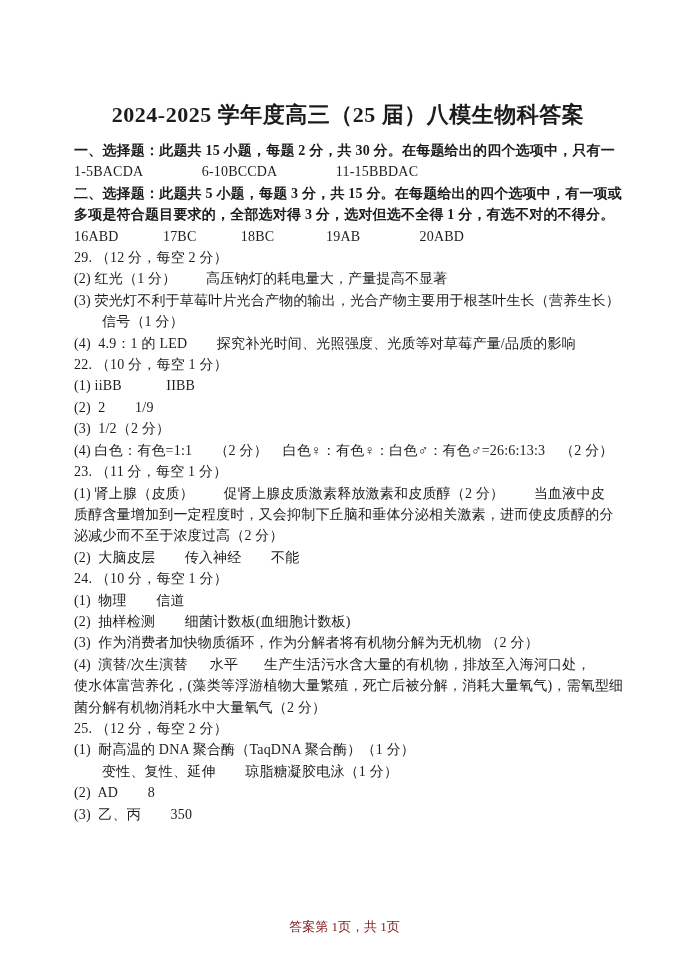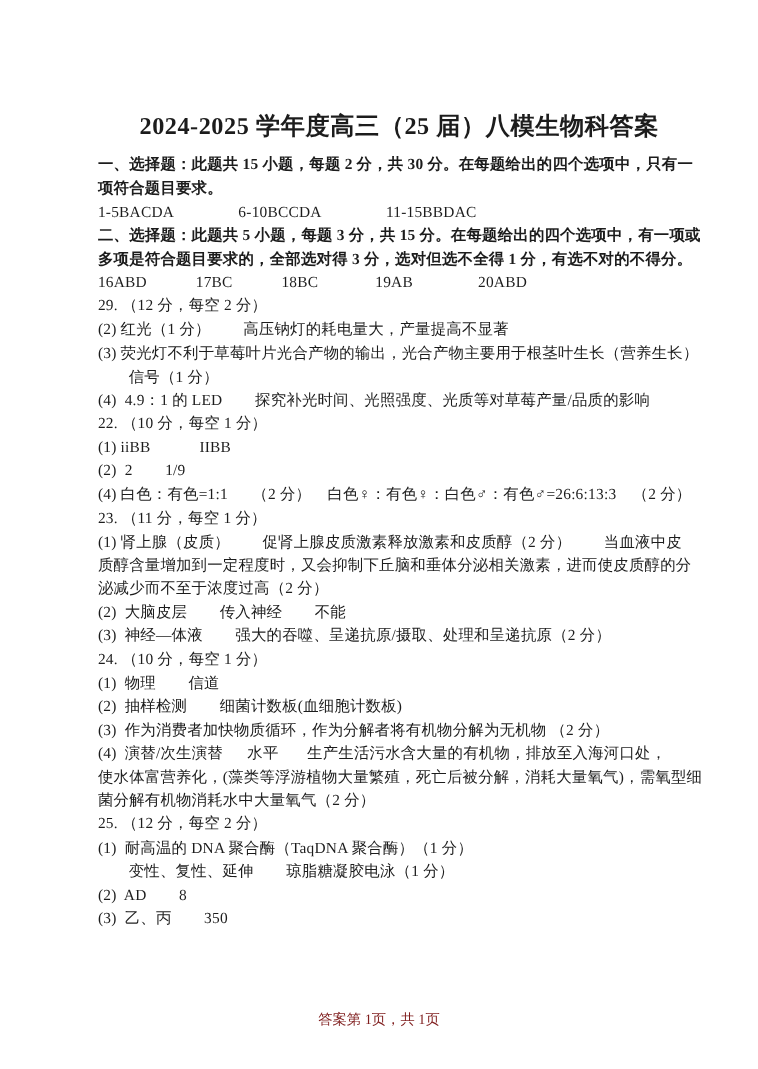--- a/index.html
+++ b/index.html
@@ -11,21 +11,21 @@
     position: relative;
     width: 689px;
     height: 972px;
     background: #ffffff;
     font-family: "Liberation Serif", "DejaVu Serif", serif;
     color: #1c1c1c;
     overflow: hidden;
   }
   .content {
     position: absolute;
-    left: 89px;
+    left: 74px;
     top: 100px;
     width: 548px;
   }
   .doc-title {
     text-align: center;
     font-weight: bold;
     font-size: 22px;
     line-height: 30px;
     margin: 0 0 10px 0;
     white-space: nowrap;
@@ -50,43 +50,42 @@
   }
 </style>
 </head>
 <body>
 
 <div class="page">
   <div class="content">
     <h1 class="doc-title">2024-2025 学年度高三（25 届）八模生物科答案</h1>
 
     <div class="line bold">一、选择题：此题共 15 小题，每题 2 分，共 30 分。在每题给出的四个选项中，只有一</div>
-    <div class="line bold">项符合题目要求。</div>
     <div class="line">1-5BACDA                6-10BCCDA                11-15BBDAC</div>
     <div class="line bold">二、选择题：此题共 5 小题，每题 3 分，共 15 分。在每题给出的四个选项中，有一项或</div>
     <div class="line bold">多项是符合题目要求的，全部选对得 3 分，选对但选不全得 1 分，有选不对的不得分。</div>
     <div class="line">16ABD            17BC            18BC              19AB                20ABD</div>
 
     <div class="line">29. （12 分，每空 2 分）</div>
     <div class="line">(2) 红光（1 分）        高压钠灯的耗电量大，产量提高不显著</div>
     <div class="line">(3) 荧光灯不利于草莓叶片光合产物的输出，光合产物主要用于根茎叶生长（营养生长）</div>
     <div class="line indent">信号（1 分）</div>
     <div class="line">(4)  4.9：1 的 LED        探究补光时间、光照强度、光质等对草莓产量/品质的影响</div>
 
     <div class="line">22. （10 分，每空 1 分）</div>
     <div class="line">(1) iiBB            IIBB</div>
     <div class="line">(2)  2        1/9</div>
+    <div class="line">(3)  1/2（2 分）</div>
     <div class="line">(4) 白色：有色=1:1      （2 分）    白色♀：有色♀：白色♂：有色♂=26:6:13:3    （2 分）</div>
 
     <div class="line">23. （11 分，每空 1 分）</div>
     <div class="line">(1) 肾上腺（皮质）        促肾上腺皮质激素释放激素和皮质醇（2 分）        当血液中皮</div>
     <div class="line">质醇含量增加到一定程度时，又会抑制下丘脑和垂体分泌相关激素，进而使皮质醇的分</div>
     <div class="line">泌减少而不至于浓度过高（2 分）</div>
     <div class="line">(2)  大脑皮层        传入神经        不能</div>
-    <div class="line">(3)  神经—体液        强大的吞噬、呈递抗原/摄取、处理和呈递抗原（2 分）</div>
 
     <div class="line">24. （10 分，每空 1 分）</div>
     <div class="line">(1)  物理        信道</div>
     <div class="line">(2)  抽样检测        细菌计数板(血细胞计数板)</div>
     <div class="line">(3)  作为消费者加快物质循环，作为分解者将有机物分解为无机物 （2 分）</div>
     <div class="line">(4)  演替/次生演替      水平       生产生活污水含大量的有机物，排放至入海河口处，</div>
     <div class="line">使水体富营养化，(藻类等浮游植物大量繁殖，死亡后被分解，消耗大量氧气)，需氧型细</div>
     <div class="line">菌分解有机物消耗水中大量氧气（2 分）</div>
 
     <div class="line">25. （12 分，每空 2 分）</div>

